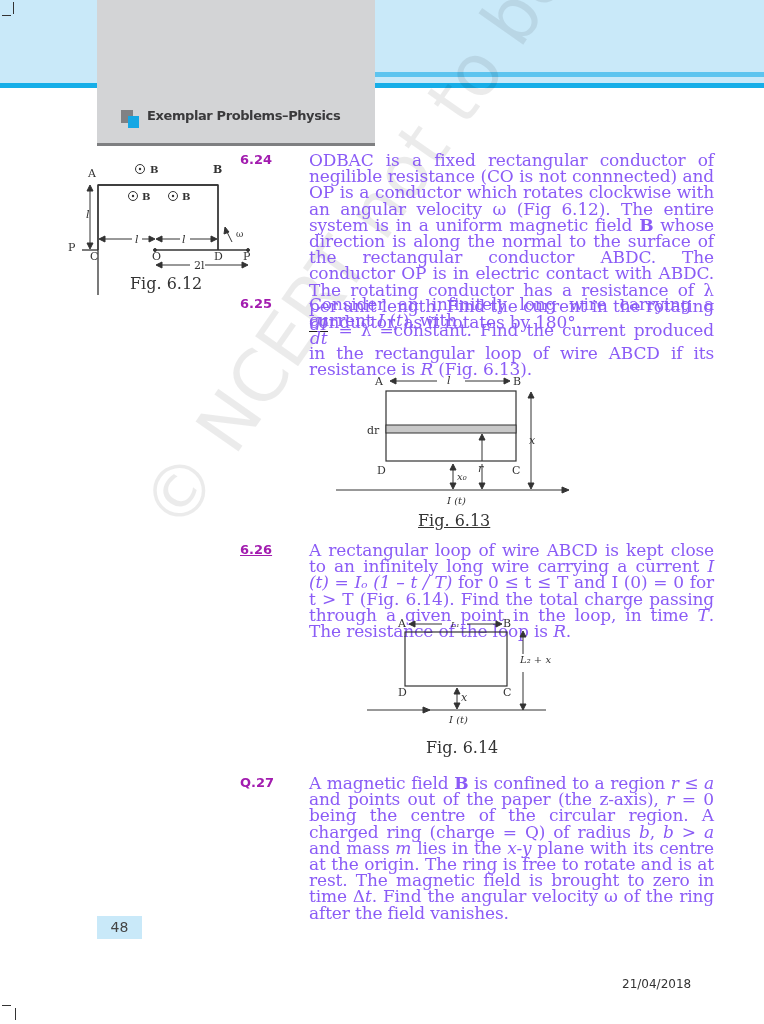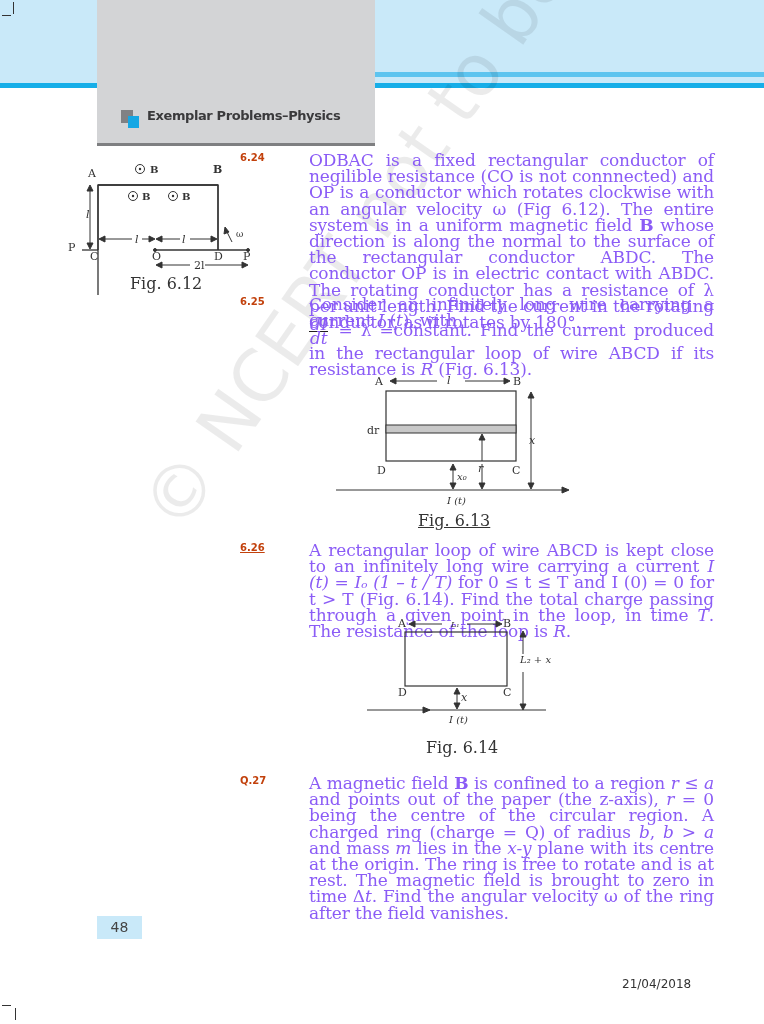--- a/index.html
+++ b/index.html
@@ -21,21 +21,21 @@
   .header-logo .sq2 { position:absolute; left:7px; top:6px; width:11px; height:12px; background:#15a7e4; }
   .header-title {
     position:absolute; left:50px; top:108px;
     font-family:"DejaVu Sans","Liberation Sans",sans-serif; font-size:13px; font-weight:bold;
     color:#3a3a3c; letter-spacing:-0.4px;
   }
   .crop { position:absolute; background:#333; }
 
   .qnum {
     position:absolute; left:240px; font-family:"DejaVu Sans","Liberation Sans",sans-serif;
-    font-weight:bold; font-size:10px; color:#c2410c;text-align:right;
+    font-weight:bold; font-size:13px; color:#a21caf;text-align:right;
   }
   .qtext {
     position:absolute; left:285px; width:405px; font-size:17px; line-height:16.2px;
     text-align:justify; color:#8b5cf6; letter-spacing:-0.15px;margin-left:24px;
   }
   .qtext b { font-weight:bold; }
   .qtext i { font-style:italic; }
 
   .fig-caption { position:absolute; font-size:16px; color:#333; }
   svg text { font-family:"DejaVu Serif","Liberation Serif",serif; }

